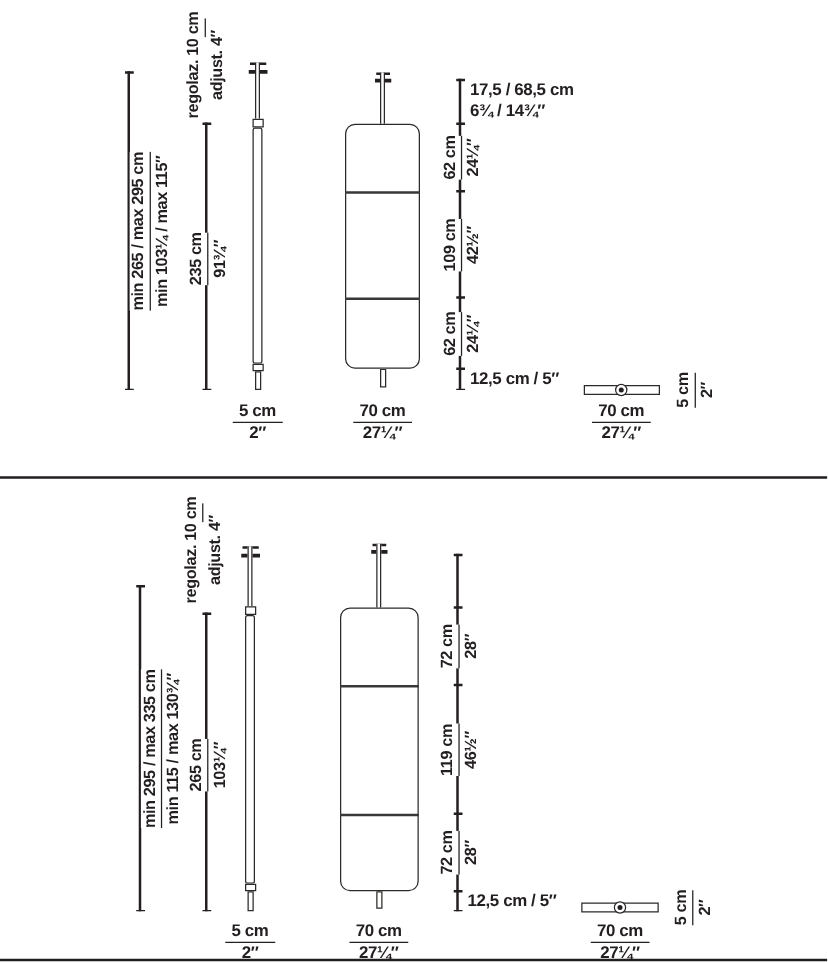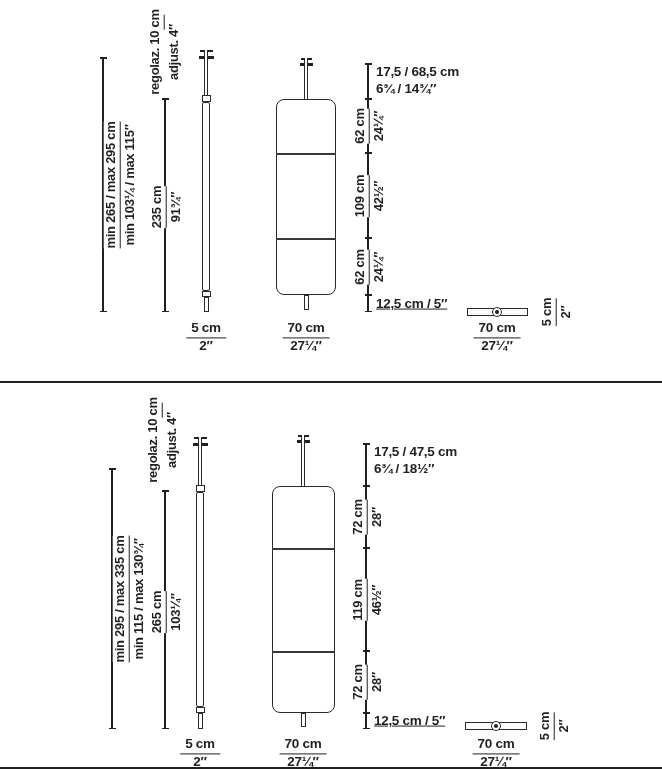--- a/index.html
+++ b/index.html
@@ -59,21 +59,21 @@
   
   .hlabel{position:absolute; display:flex; flex-direction:column; align-items:center;
     transform:translate(-50%,-50%); white-space:nowrap; font-size:13.5px; line-height:1.1;
     top:var(--labelY); z-index:3; text-align:center;}
   .hlabel .sep{align-self:stretch; height:1.5px; background:#231f20; margin:1px -5px;}
   .lbl-polew{left:var(--poleX);} .lbl-panelw{left:var(--rodX);} .lbl-planw{left:var(--planCx);}
 
   
   .txt{position:absolute; font-size:13.5px; line-height:1.25; white-space:nowrap; z-index:3;}
   .lbl-topgap{left:calc(var(--dimCx) + 8px); top:calc(var(--dimTop) + 1px);}
-  .lbl-botgap{left:calc(var(--dimCx) + 8px); top:calc((var(--panelBot) + var(--floor)) / 2); transform:translateY(-50%);text-decoration:underline;}
+  .lbl-botgap{left:calc(var(--dimCx) + 8px); top:calc((var(--panelBot) + var(--floor)) / 2); transform:translateY(-50%);}
 
   
   .pp{position:absolute; background:#231f20; z-index:2;}
   .pole-tcap{left:calc(var(--poleX) - 6.5px); top:var(--poleTop); width:13px; height:1.5px;}
   .pole-band{left:calc(var(--poleX) - 7.5px); top:calc(var(--poleTop) + 6px); width:15px; height:3px;}
   .outl{position:absolute; background:#fff; border:1.2px solid #2b2a29; box-sizing:border-box; z-index:2;}
   .pole-rod{left:calc(var(--poleX) - 2px); top:var(--poleTop); width:4px;
     height:calc(var(--collarTop) - var(--poleTop)); border-top:none; border-bottom:none;}
   .pole-collar{left:calc(var(--poleX) - 4.5px); top:var(--collarTop); width:9px; height:7px;}
   .pole-body{left:calc(var(--poleX) - 4px); top:calc(var(--collarTop) + 7px); width:8px;
@@ -246,24 +246,20 @@
       <span>70 cm</span>
       <span class="sep"></span>
       <span>27¼″</span>
     </div>
 
     <div class="vline dimc"></div>
     <div class="tick t1"></div>
     <div class="tick t2"></div>
     <div class="tick t3"></div>
     <div class="tick t4"></div>
-    <div class="txt lbl-topgap">
-      <div>17,5 / 47,5 cm</div>
-      <div>6¾ / 18½″</div>
-    </div>
     <div class="rlabel lbl-sec lbl-sec1">
       <span>72 cm</span>
       <span class="sep"></span>
       <span>28″</span>
     </div>
     <div class="rlabel lbl-sec lbl-sec2">
       <span>119 cm</span>
       <span class="sep"></span>
       <span>46½″</span>
     </div>

